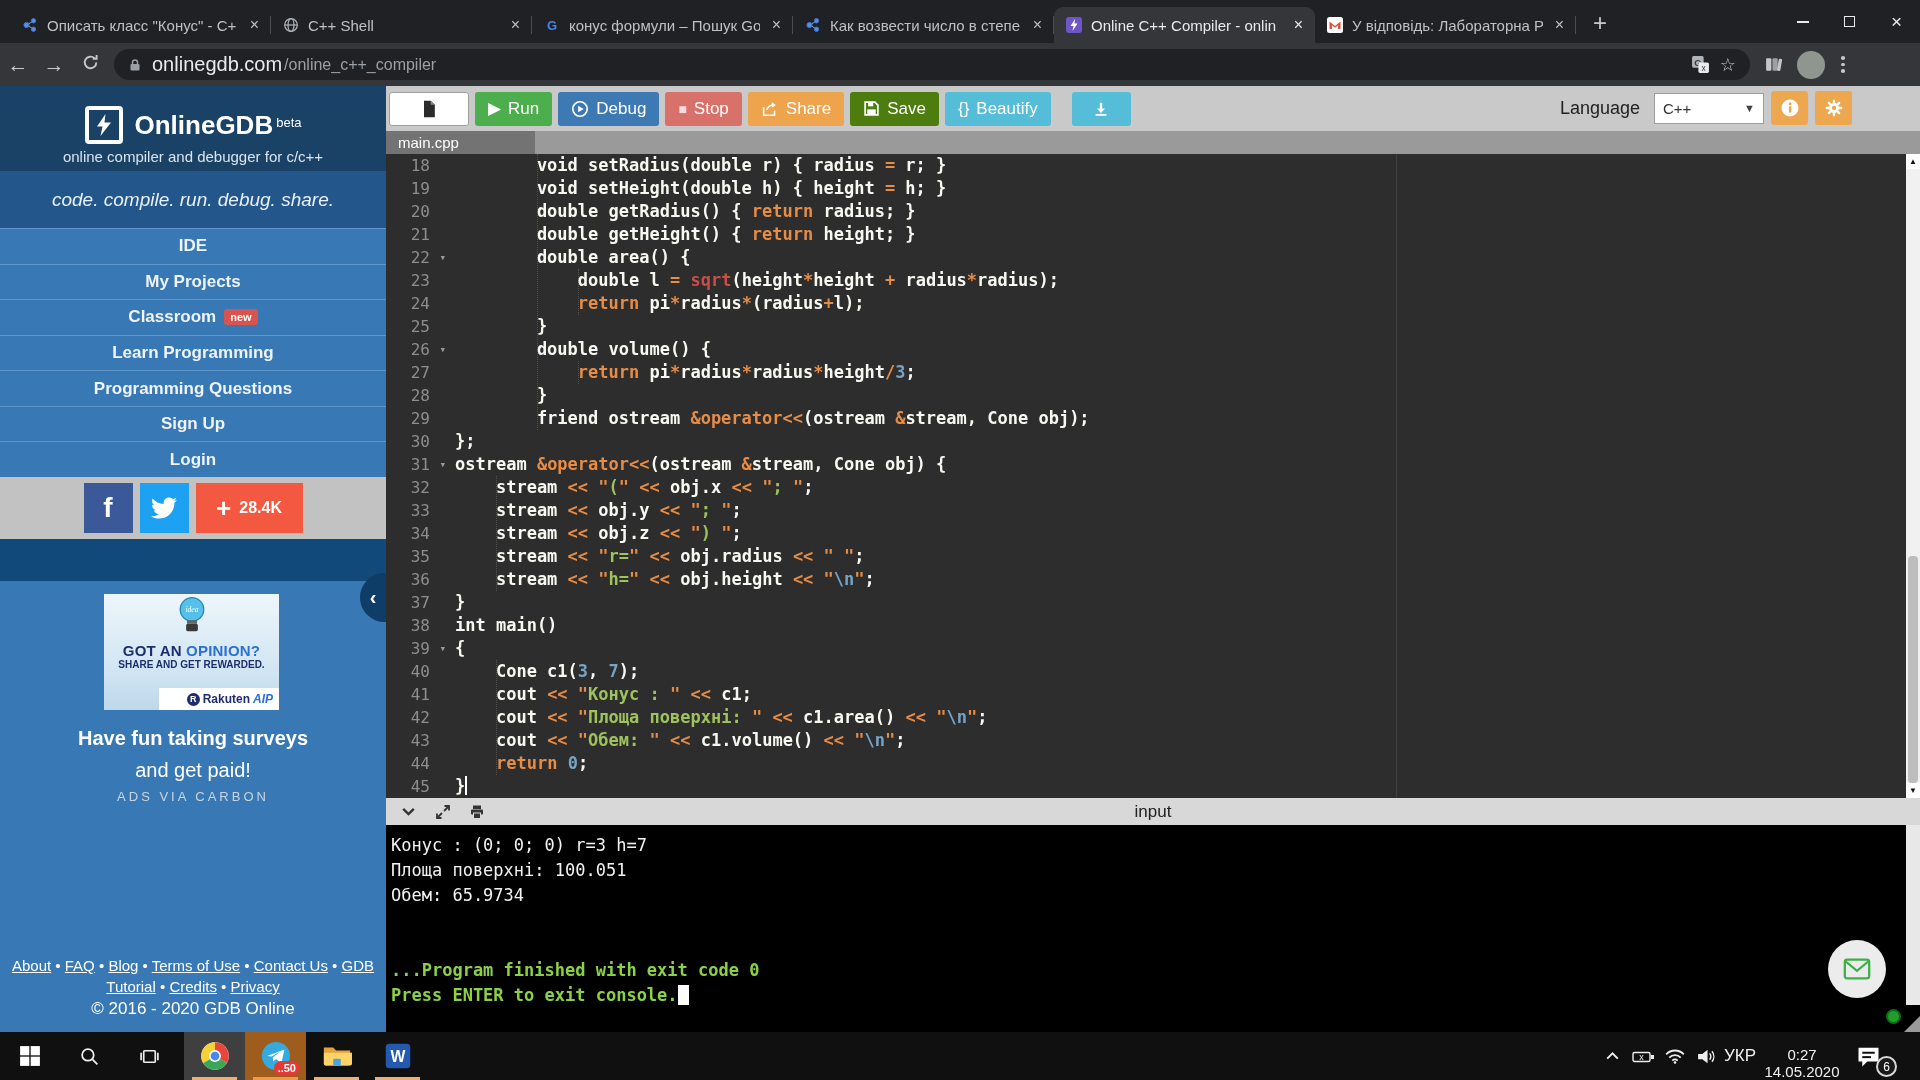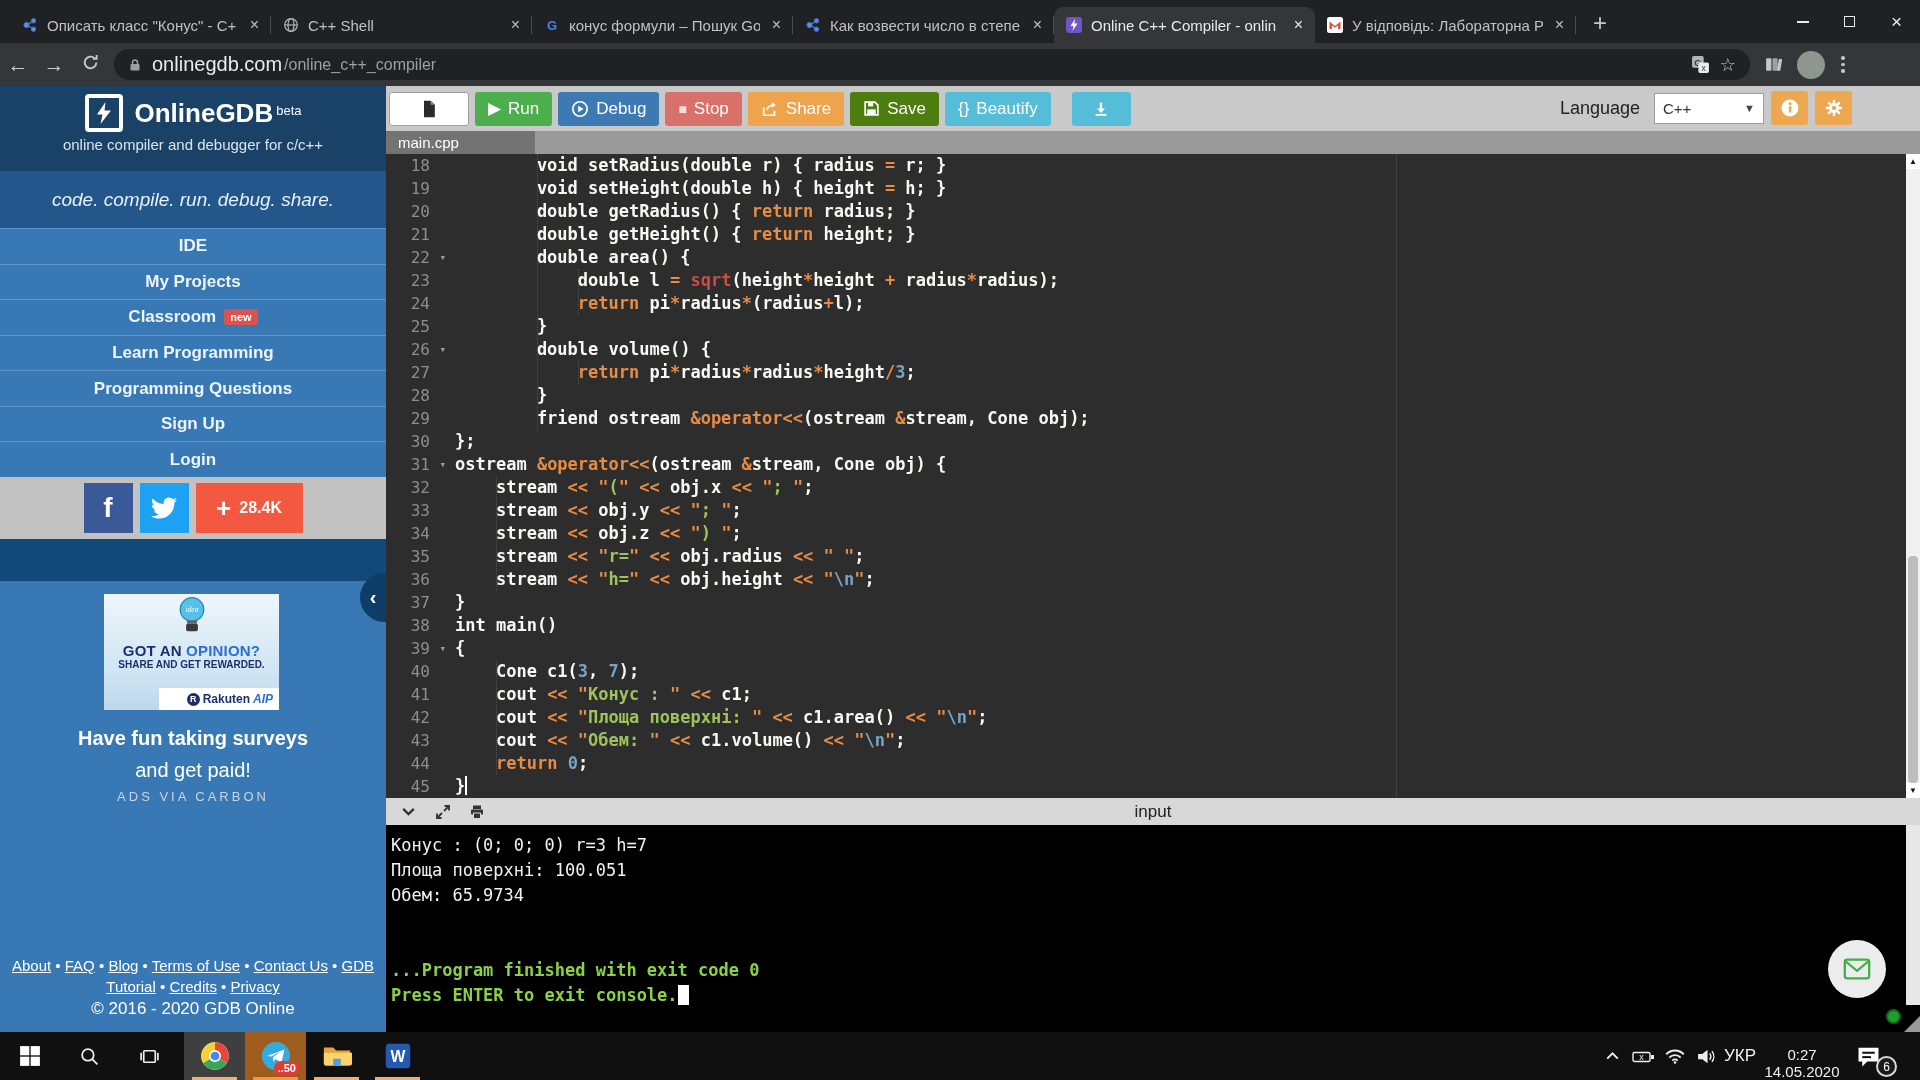--- a/index.html
+++ b/index.html
@@ -32,21 +32,21 @@
   .avatar { width:28px; height:28px; border-radius:50%; background:#8f968f; margin-left:14px; }
   .kebab { display:flex; flex-direction:column; gap:3px; margin:0 16px 0 16px; }
   .kebab i { width:3.5px; height:3.5px; border-radius:50%; background:#c4c7ca; display:block; }
 
   
   .page { position:absolute; left:0; top:86px; width:1920px; height:946px; background:#2d2d2d; }
 
   
   .sidebar { position:absolute; left:0; top:0; width:386px; height:946px; background:#3878b4; }
   .side-head { position:absolute; left:0; top:0; width:386px; height:85px; background:#1a4166; color:#fff; }
-  .logo-row { display:flex; align-items:center; justify-content:center; gap:12px; padding-top:8px; }
+  .logo-row { display:flex; align-items:center; justify-content:center; gap:12px; padding-top:8px;margin-top:12px; }
   .logo-box { width:38px; height:38px; border:4px solid #fff; border-radius:4px; display:flex; align-items:center; justify-content:center; }
   .brand { font-size:26px; font-weight:bold; }
   .beta { font-size:13px; vertical-align:super; margin-left:3px; }
   .tagline { text-align:center; font-size:15px; color:#d9e4ee; margin-top:4px; }
   .side-motto { position:absolute; left:0; top:85px; width:386px; height:57px; background:#23568b; color:#e9f0f7; font-size:19px; font-style:italic; display:flex; align-items:center; justify-content:center; }
   .side-menu { position:absolute; left:0; top:142px; width:386px; height:249px; display:flex; flex-direction:column; }
   .menu-item { flex:1; border-top:1px solid #5e97c8; color:#eef4f9; font-weight:bold; font-size:17px; display:flex; align-items:center; justify-content:center; gap:8px; }
   .badge-new { background:#d9534f; color:#fff; font-size:11px; font-weight:bold; padding:2px 6px; border-radius:3px; }
   .side-social { position:absolute; left:0; top:391px; width:386px; height:62px; background:#c2c2c2; display:flex; align-items:center; justify-content:center; gap:7px; }
   .soc { height:50px; display:flex; align-items:center; justify-content:center; color:#fff; }

